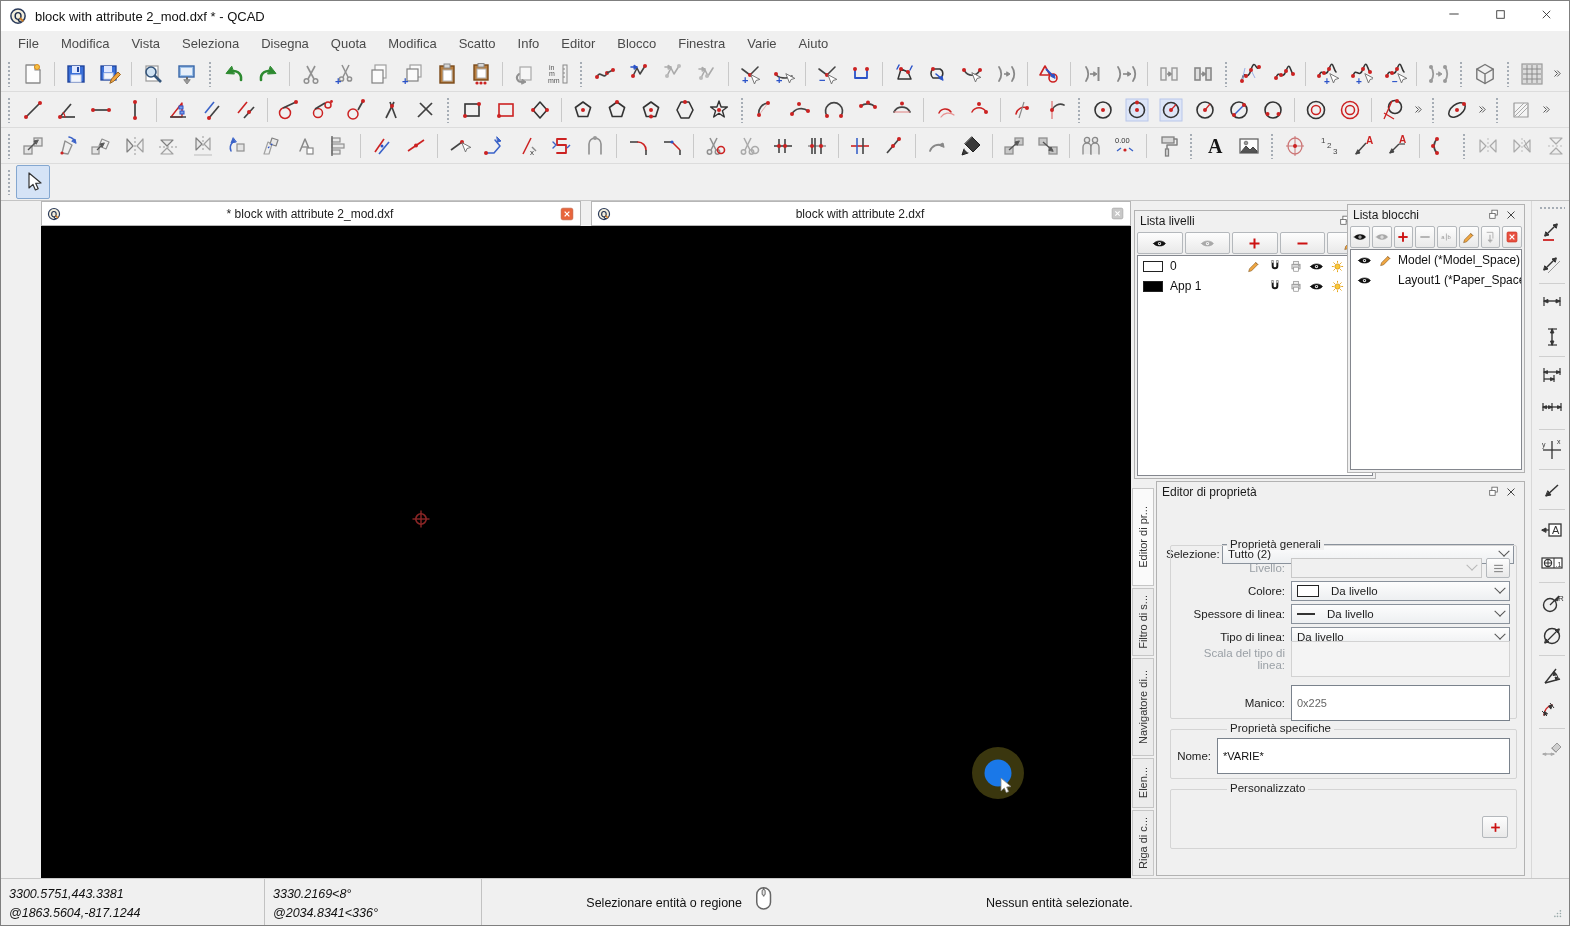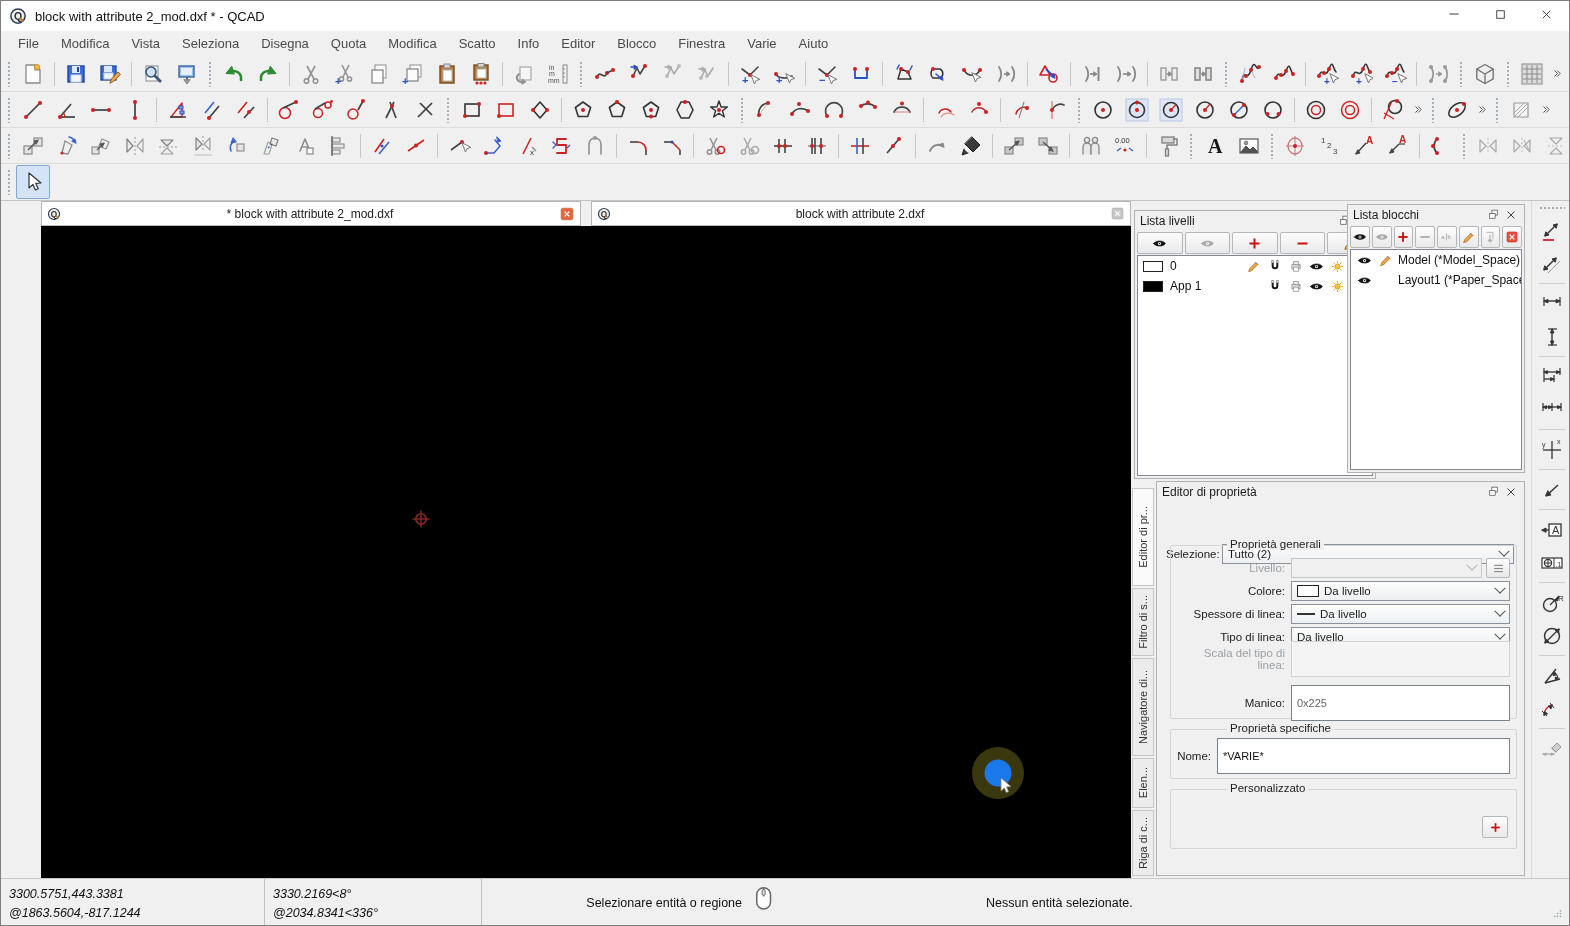--- a/index.html
+++ b/index.html
@@ -65,21 +65,21 @@
   
   .stab{position:absolute;left:1px;width:22px;box-sizing:border-box;border:1px solid #c6c6c6;background:#ececec;
     display:flex;align-items:center;justify-content:center;}
   .stab span{writing-mode:vertical-rl;transform:rotate(180deg);font-size:11px;color:#333;white-space:nowrap;}
   .stab.active{background:#fafafa;}
   
   .prop-body{position:absolute;left:1px;right:1px;top:19px;bottom:1px;background:#f0f0f0;}
   .sel-row{position:absolute;top:10px;left:8px;right:9px;height:20px;display:flex;align-items:center;margin-top:33px;}
   .sel-label{width:56px;font-size:11.5px;color:#222;flex:none;}
   .combo{height:20px;box-sizing:border-box;border:1px solid #8a929c;background:linear-gradient(#fdfdfd,#edeff1);
-    display:flex;align-items:center;padding:4px 5px;font-size:11.5px;color:#1a1a1a;flex:1;min-width:0;}
+    display:flex;align-items:center;padding:4px 5px;font-size:11.5px;color:#1a1a1a;flex:1;min-width:0;gap:7px;}
   .combo .chev{margin-left:auto;width:7px;height:7px;border-right:1.5px solid #555;border-bottom:1.5px solid #555;
     transform:rotate(45deg) translate(-2px,-2px);flex:none;}
   .combo.disabled{background:#f0f0f0;border-color:#c8c8c8;color:#aaa;}
   .combo.disabled .chev{border-color:#b8b8b8;}
   .cswatch{width:20px;height:10px;border:1px solid #222;background:#fff;margin-right:5px;flex:none;}
   .cline{width:18px;height:2px;background:#333;margin-right:5px;flex:none;}
   .group{position:absolute;border:1px solid #d4d4d4;border-radius:2px;}
   .glabel{position:absolute;top:-8px;left:8px;background:#f0f0f0;padding:0 3px;font-size:11.5px;color:#222;margin-left:48px;}
   .frow{position:absolute;left:4px;right:6px;height:20px;display:flex;align-items:center;}
   .flabel{width:116px;text-align:right;padding-right:6px;font-size:11.5px;color:#222;flex:none;box-sizing:border-box;}

